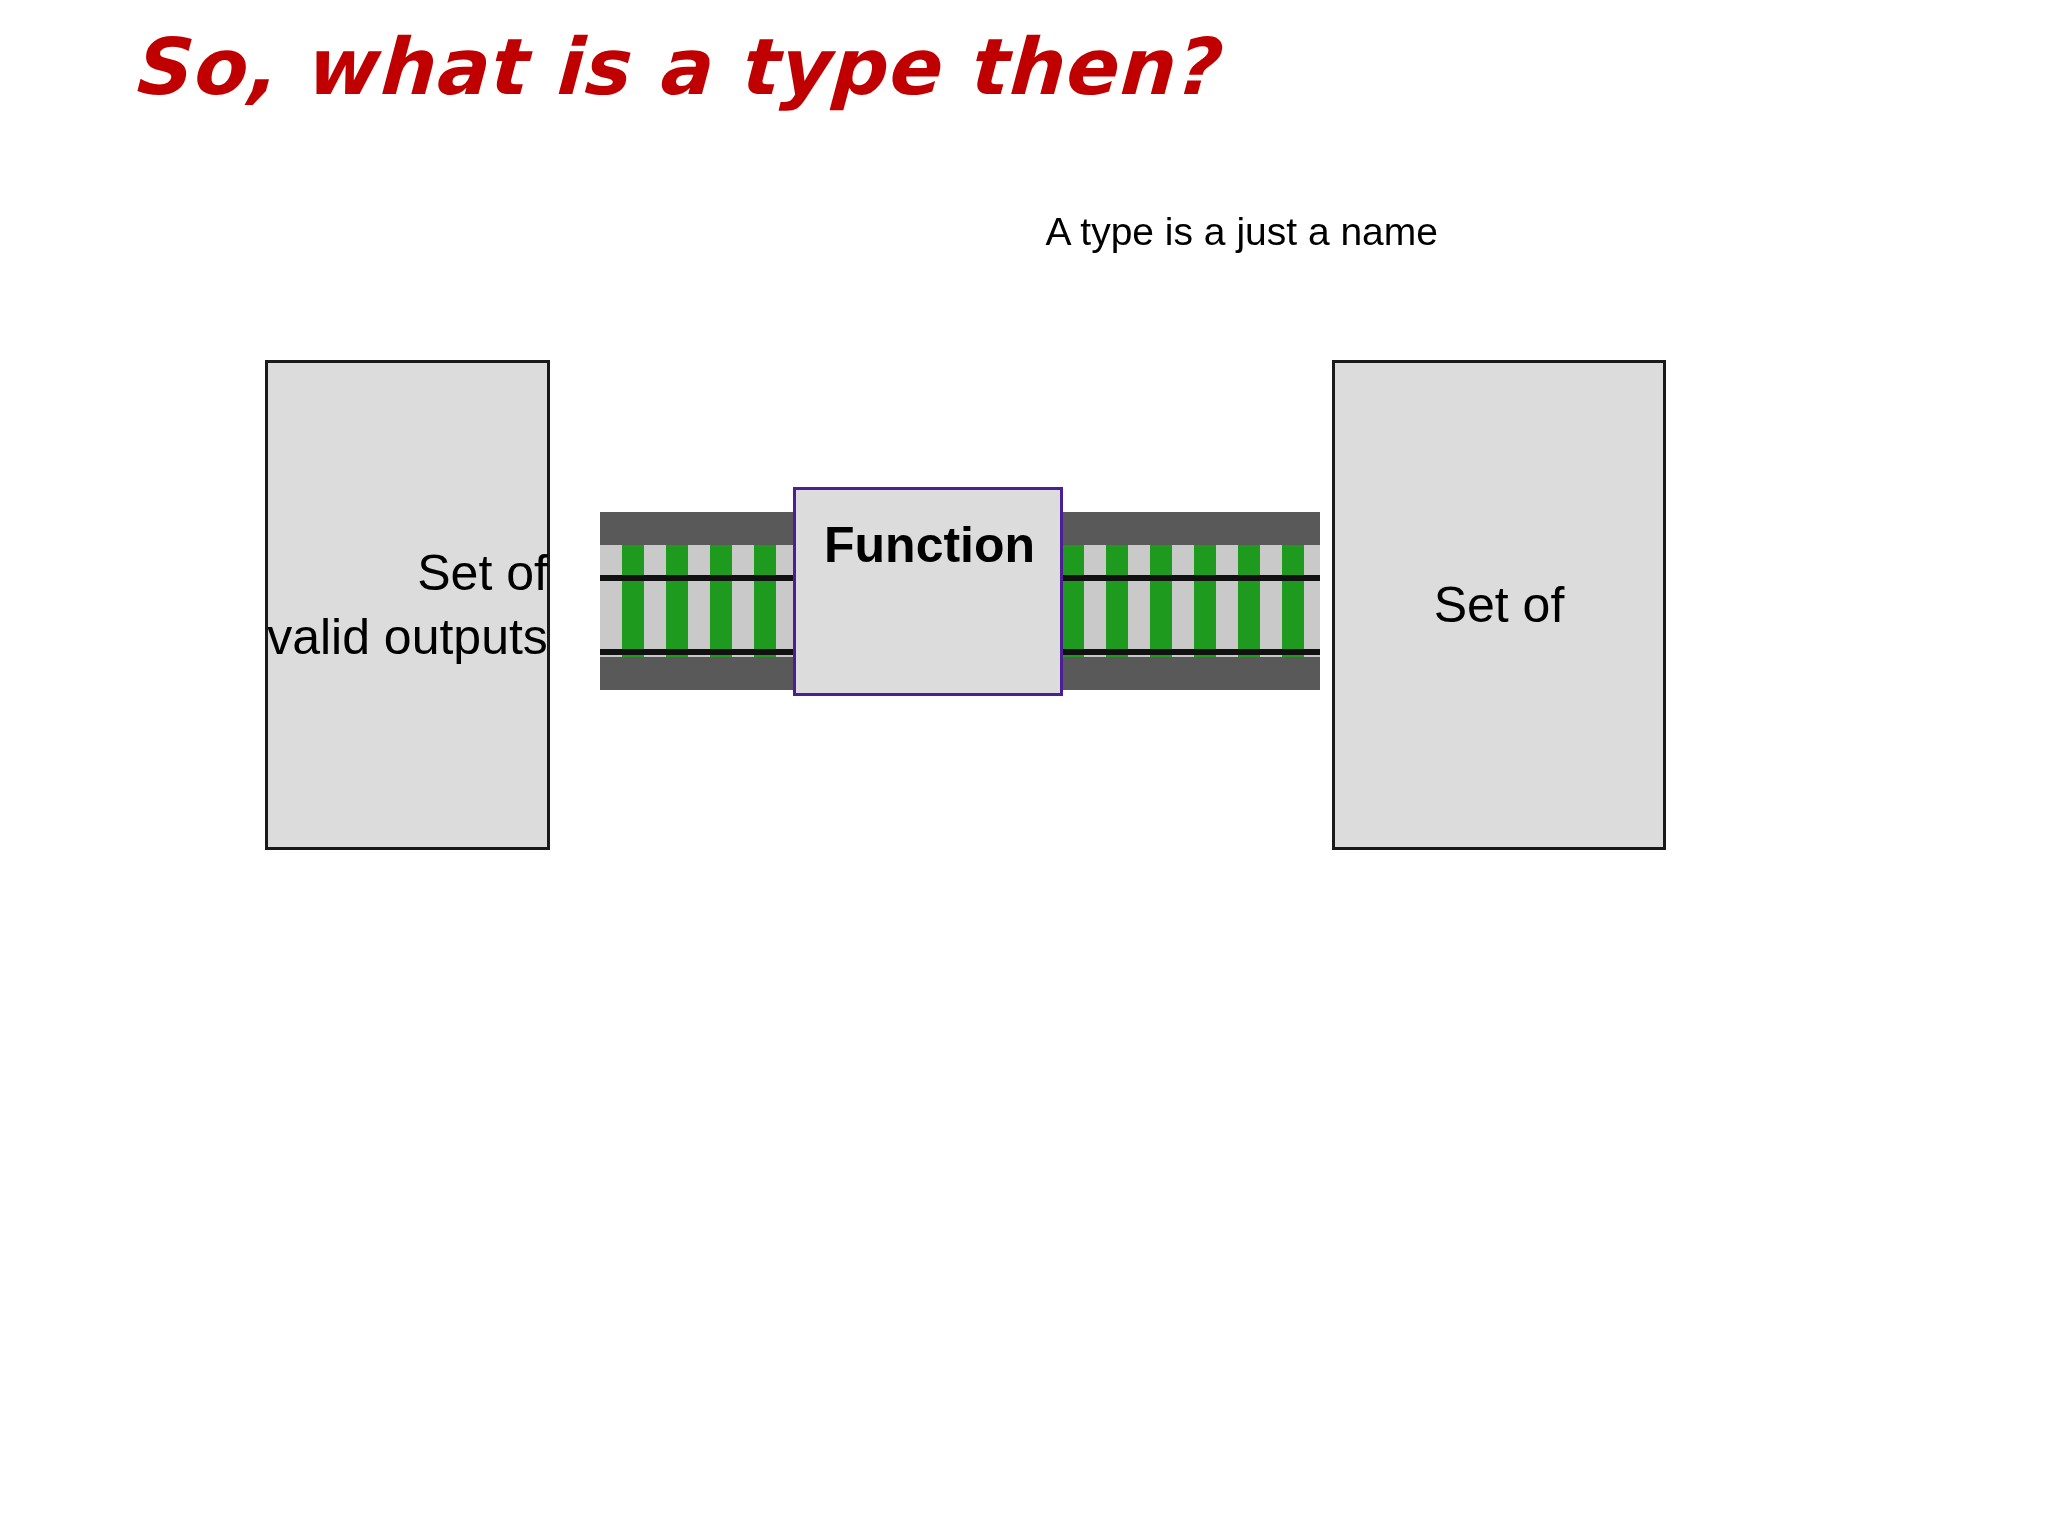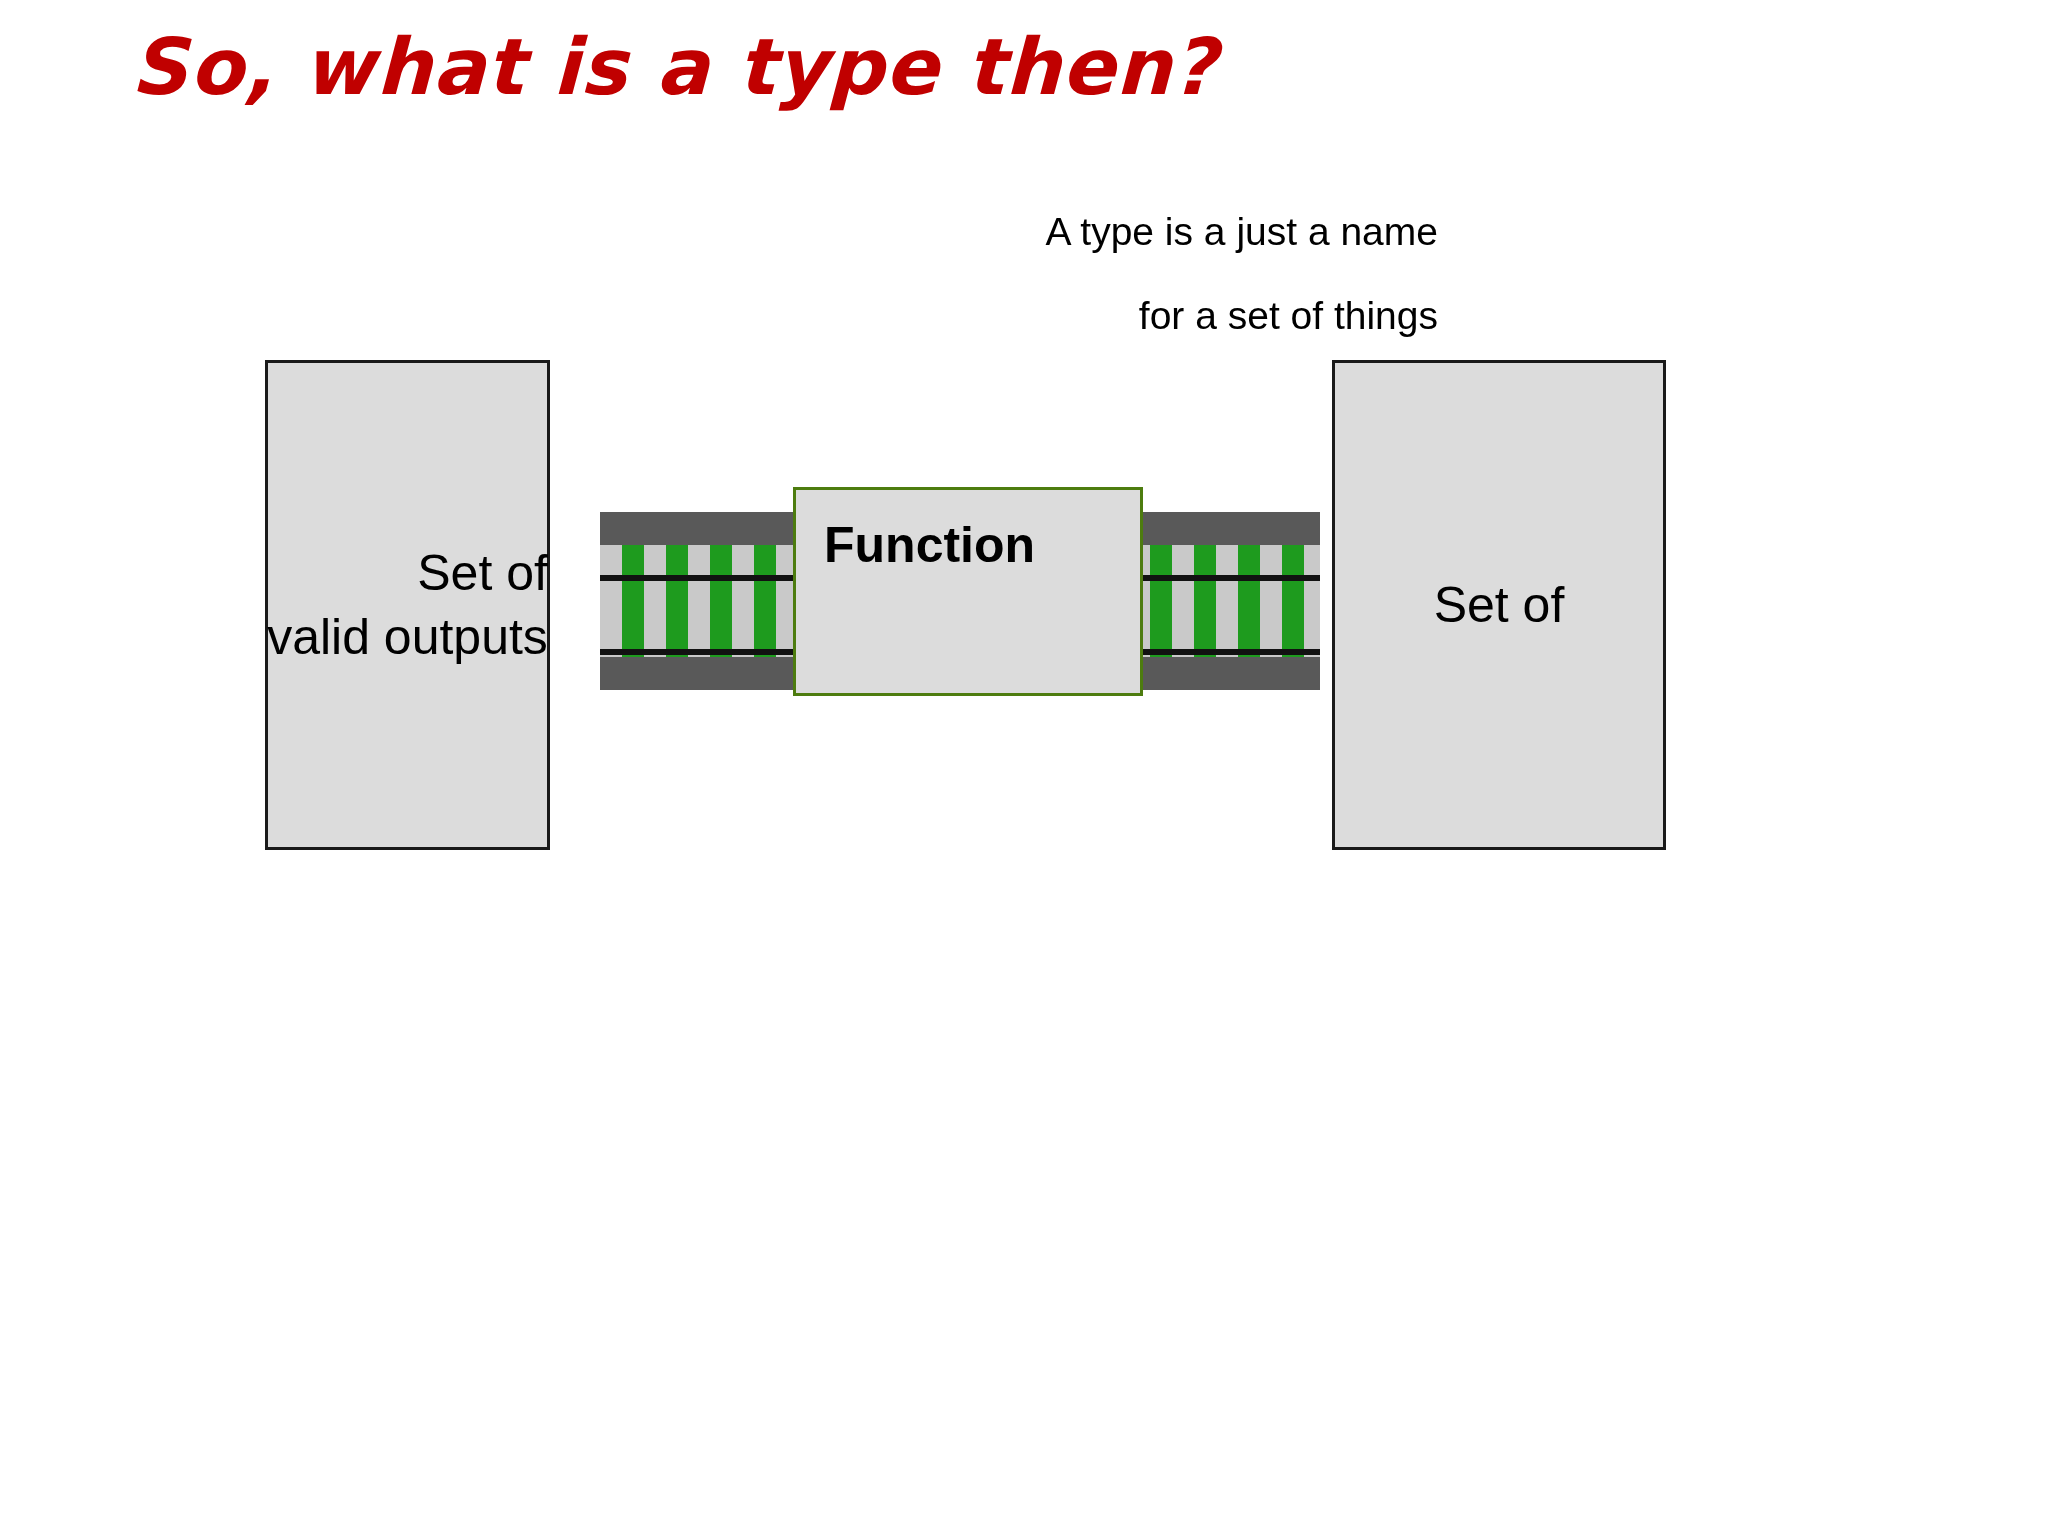--- a/index.html
+++ b/index.html
@@ -102,25 +102,25 @@
     background: #111111;
   }
   .belt-line.top    { top: 63px; }
   .belt-line.bottom { top: 137px; }
 
   
   #box-function {
     position: absolute;
     left: 793px;
     top: 487px;
-    width: 350px;
+    width: 270px;
     height: 209px;
     box-sizing: border-box;
     background: #DCDCDC;
-    border: 3px solid #4d7c0f;
+    border: 3px solid #4c1d95;
     z-index: 2;
   }
   #box-function .fn-label {
     position: absolute;
     left: 28px;
     top: 26px;
     font-family: "Liberation Sans", sans-serif;
     font-size: 50px;
     font-weight: 700;
     color: #000000;
@@ -129,21 +129,20 @@
 </style>
 </head>
 <body>
 
 <div class="slide">
 
   <div class="title">So, what is a type then?</div>
 
   <div class="subtitle">
     <span class="line">A type is a just a name</span>
-    <span class="line">for a set of things</span>
   </div>
 
   <div class="setbox" id="box-inputs">
     <div class="boxtext">
       <span class="line">Set of</span>
       <span class="line">valid outputs</span>
     </div>
   </div>
 
   <div class="belt">

